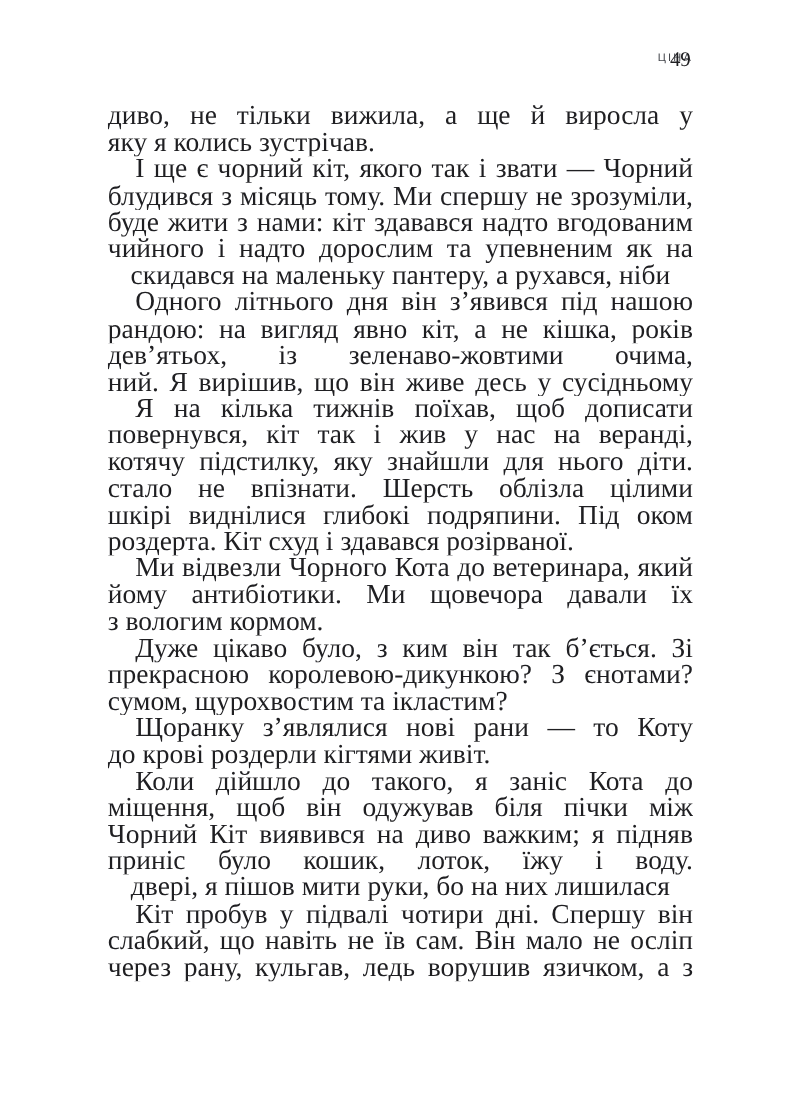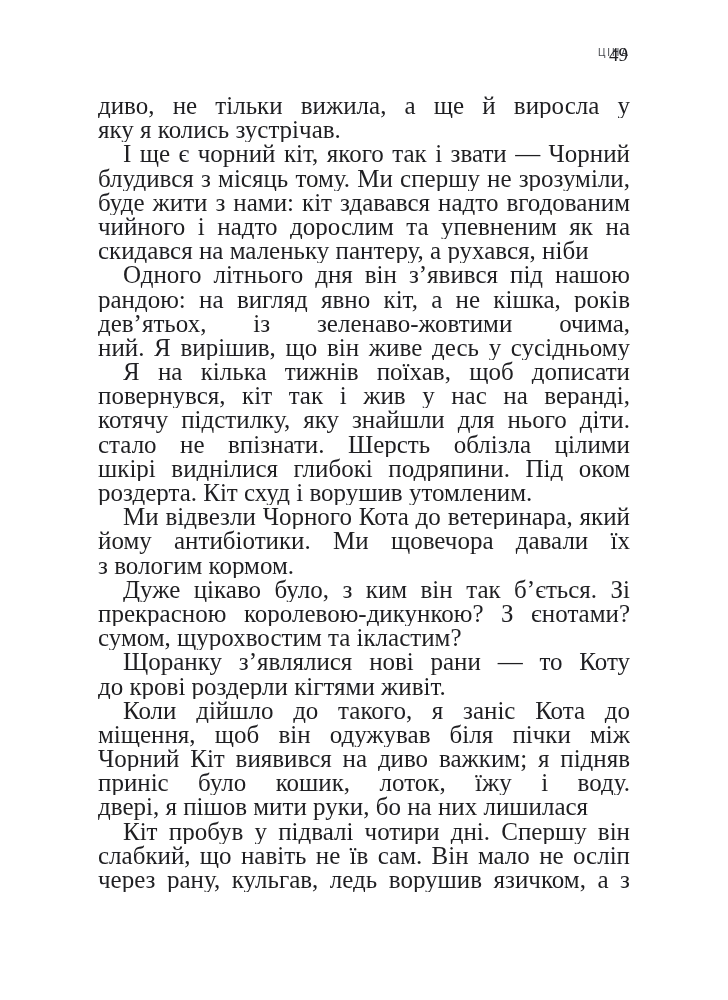--- a/index.html
+++ b/index.html
@@ -57,21 +57,21 @@
     text-align: justify;
     text-align-last: justify;
     height: 24.2px;
     overflow: hidden;
     white-space: normal;
   }
 
   .line.indent { text-indent: 25px; }
 
   .line.last {
-    text-align: left;
+    text-align: center;
     text-align-last: left;
   }
 </style>
 </head>
 <body>
 
 <div class="page">
   <div class="running-header">
     <span class="running-title">ЦІНА</span>
     <span class="page-number">49</span>
@@ -93,21 +93,21 @@
         <div class="line">рандою: на вигляд явно кіт, а не кішка, років вісьмох чи</div>
         <div class="line">дев’ятьох, із зеленаво-жовтими очима, товариський, спокій-</div>
         <div class="line">ний. Я вирішив, що він живе десь у сусідньому будинку чи на</div>
       </div>
       <div class="paragraph">
         <div class="line indent">Я на кілька тижнів поїхав, щоб дописати книжку, а коли</div>
         <div class="line">повернувся, кіт так і жив у нас на веранді, зайнявши стару</div>
         <div class="line">котячу підстилку, яку знайшли для нього діти. Тепер його</div>
         <div class="line">стало не впізнати. Шерсть облізла цілими латками, на сірій</div>
         <div class="line">шкірі виднілися глибокі подряпини. Під оком була рана, губа</div>
-        <div class="line last">роздерта. Кіт схуд і ворушив утомленим.</div>
+        <div class="line last">роздерта. Кіт схуд і здавався розірваної.</div>
       </div>
       <div class="paragraph">
         <div class="line indent">Ми відвезли Чорного Кота до ветеринара, який виписав</div>
         <div class="line">йому антибіотики. Ми щовечора давали їх Котові, змішуючи</div>
         <div class="line last">з вологим кормом.</div>
       </div>
       <div class="paragraph">
         <div class="line indent">Дуже цікаво було, з ким він так б’ється. Зі Сніжкою, нашою</div>
         <div class="line">прекрасною королевою-дикункою? З єнотами? Може, з опо-</div>
         <div class="line last">сумом, щурохвостим та ікластим?</div>

